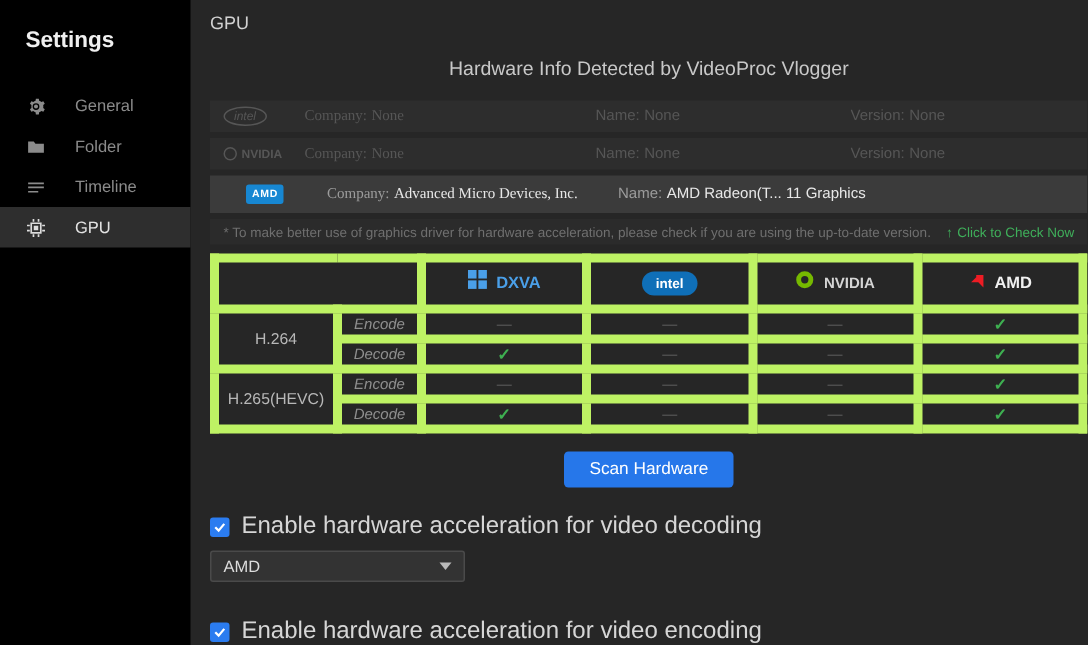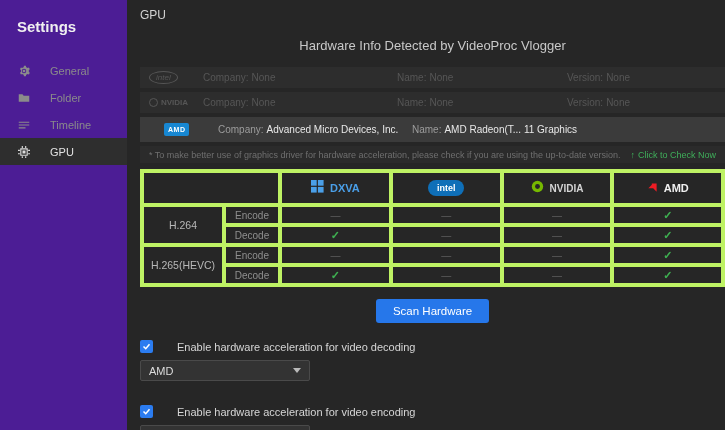--- a/index.html
+++ b/index.html
@@ -6,73 +6,73 @@
   html,body { width:725px; height:430px; }
   body {
     background:#262626;
     font-family:"Liberation Sans", sans-serif;
     color:#ccc;
     overflow:hidden;
   }
   .app { display:flex; width:725px; height:430px; }
 
   
-  .sidebar { width:127px; height:100%; background:#4c1d95; flex-shrink:0; padding-top:12px; }
+  .sidebar { width:127px; height:100%; background:#000000; flex-shrink:0; padding-top:12px; }
   .sidebar-title { font-size:15px; font-weight:700; color:#f0f0f0; padding:6px 0 22px 17px; }
   .nav-item { display:flex; align-items:center; gap:20px; height:27px; padding-left:18px; font-size:11px; color:#8b8b8b; cursor:pointer; }
   .nav-item .nicon { width:12px; height:12px; display:inline-flex; }
   .nav-item svg { width:12px; height:12px; fill:#8b8b8b; }
   .nav-item.active { background:#2e2e2e; color:#e2e2e2; }
   .nav-item.active svg { fill:#ddd; }
 
   
   main { flex:1; padding:8px 11px 0 13px; }
   .page-header { font-size:12px; color:#d2d2d2; margin-bottom:16px; }
   .hw-title { text-align:center; font-size:13px; color:#c8c8c8; margin-bottom:14px; }
 
   
   .device-row { display:flex; align-items:center; height:21px; background:#2d2d2d; margin-bottom:4px; padding:0 9px; font-size:10px; white-space:nowrap; overflow:hidden; }
   .device-row.dim, .device-row.dim .fl, .device-row.dim .fv { color:#565656; }
   .device-row.active { background:#3b3b3b; height:25px;padding-left:24px; }
   .logo-box { width:54px; display:flex; align-items:center; }
-  .f-company { width:194px; overflow:hidden; text-overflow:ellipsis; }
+  .f-company { width:194px; overflow:hidden; text-overflow:ellipsis;font-family:Liberation Serif, serif; }
   .f-name { width:170px; overflow:hidden; text-overflow:ellipsis; }
   .f-version { flex:1; overflow:hidden; }
   .fl { color:#9c9c9c; }
   .fv { color:#e8e8e8; margin-left:3px; }
   .intel-oval { font-size:8px; border:1px solid #565656; border-radius:50%; padding:1px 6px; color:#565656; font-style:italic; }
   .nv-dim { display:flex; align-items:center; gap:3px; color:#565656; font-size:8px; font-weight:700; }
   .nv-dim .dot { width:9px; height:9px; border:1px solid #565656; border-radius:50%; }
   .amd-chip { background:#1787d2; color:#fff; font-weight:700; font-size:7px; border-radius:2px; padding:3px 4px; letter-spacing:.5px; }
 
   
   .note-row { display:flex; align-items:center; background:#2b2b2b; height:17px; padding:0 9px; font-size:9px; color:#6f6f6f; margin-bottom:6px; white-space:nowrap; overflow:hidden; }
   .note-link-wrap { margin-left:10px; display:flex; align-items:center; gap:3px; cursor:pointer; }
   .note-arrow, .note-link { color:#3fae5a; font-size:9px; }
 
   
   table.hw { width:100%; border-collapse:collapse; table-layout:fixed; margin-top:2px; }
-  .hw th, .hw td { border:4px solid #bef264; text-align:center; vertical-align:middle; }
+  .hw th, .hw td { border:6px solid #bef264; text-align:center; vertical-align:middle; }
   .hw th { height:34px; font-weight:400; }
   .hw td { height:20px; }
   .hw .codec { font-size:10.5px; color:#b8b8b8; }
-  .hw .mode { font-size:10px; color:#8f8f8f; }
+  .hw .mode { font-size:10px; color:#8f8f8f;font-style:italic; }
   .hw .val { font-size:10px; color:#5f5f5f; }
   .hw .val.check { color:#3eb051; font-weight:700; font-size:11px; }
   .hw-head { display:flex; align-items:center; justify-content:center; gap:6px; }
   .dxva-label { color:#4a9fe8; font-weight:700; font-size:11px; }
   .nv-label { color:#d4d4d4; font-weight:700; font-size:10px; }
   .amd-label { color:#f0f0f0; font-weight:700; font-size:11px; }
   .intel-pill { background:#0f6fb8; color:#fff; border-radius:9px; padding:3px 9px; font-size:9px; font-weight:700; }
 
   
   .scan-btn { display:block; margin:12px auto 0 auto; background:#2677ea; color:#fff; border:none; border-radius:3px; font-size:11.5px; padding:6px 17px; cursor:pointer; font-family:"Liberation Sans", sans-serif; }
 
   
-  .opt-row { display:flex; align-items:center; gap:24px; margin-top:17px; font-size:11px; color:#d6d6d6; }
+  .opt-row { display:flex; align-items:center; gap:8px; margin-top:17px; font-size:16px; color:#d6d6d6; }
   .opt-row.second { margin-top:24px; }
   .checkbox { width:13px; height:13px; background:#2b7cf0; border-radius:2px; display:flex; align-items:center; justify-content:center; cursor:pointer; flex-shrink:0; }
   .checkbox svg { width:9px; height:9px; }
   .dropdown { width:170px; height:21px; background:#333; border:1px solid #4a4a4a; border-radius:2px; display:flex; align-items:center; justify-content:space-between; padding:0 8px; font-size:11px; color:#ddd; margin-top:7px; cursor:pointer; }
   .chevron { width:0; height:0; border-left:4px solid transparent; border-right:4px solid transparent; border-top:5px solid #b9b9b9; }
 </style>
 </head>
 <body>
 
 <div class="app">

